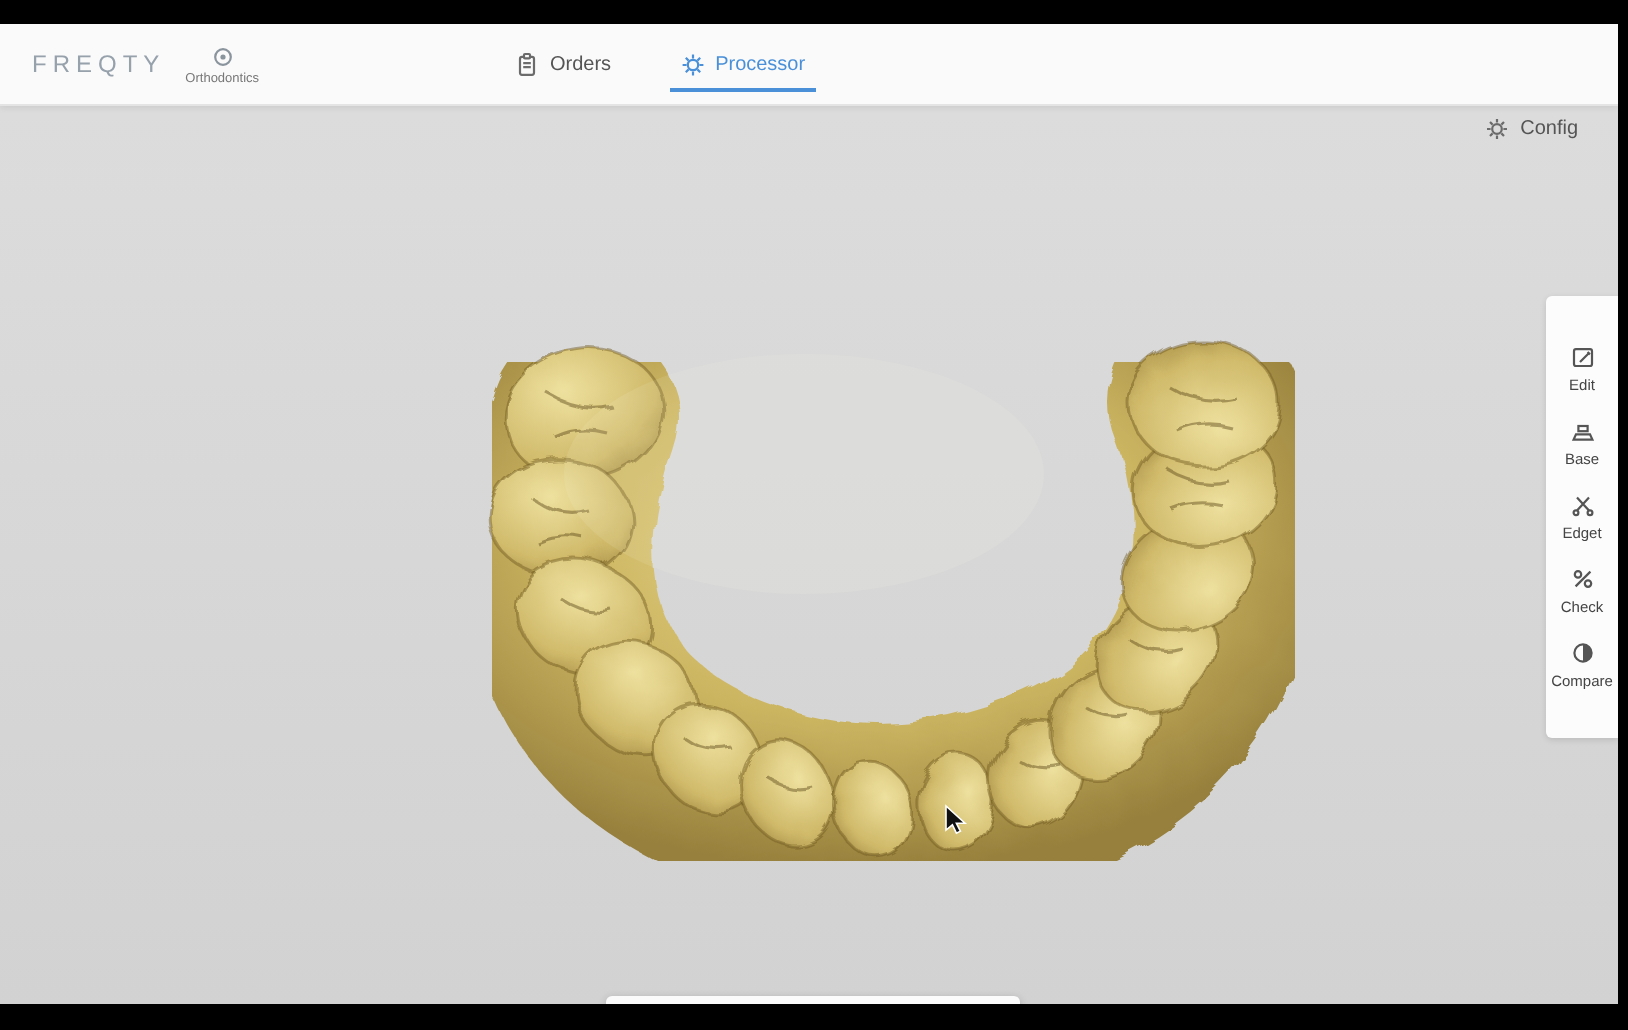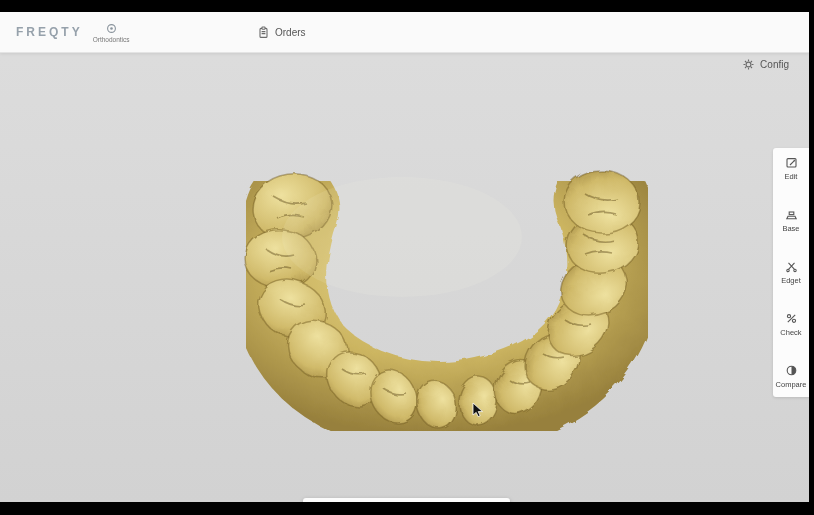--- a/index.html
+++ b/index.html
@@ -14,42 +14,42 @@
     position:absolute;left:0;top:12px;width:809px;height:490px;
     background:linear-gradient(#dddddd,#d2d2d2);
   }
   
   .header{
     position:absolute;left:0;top:0;width:809px;height:40px;
     background:#fafafa;border-bottom:1px solid #e4e4e4;
     box-shadow:0 1px 3px rgba(0,0,0,.08);
   }
   .logo-wrap{position:absolute;left:16px;top:0;height:40px;display:flex;align-items:center;gap:10px;}
-  .logo-text{font-size:12px;letter-spacing:3px;color:#96a1ab;font-weight:bold;}
+  .logo-text{font-size:12px;letter-spacing:3px;color:#96a1ab;font-weight:normal;}
   .logo-sub{display:flex;flex-direction:column;align-items:center;gap:1px;}
   .logo-sub .sub-label{font-size:6.5px;color:#777;}
   .nav{position:absolute;left:252px;top:0;height:40px;display:flex;align-items:center;gap:24px;}
   .nav-item{position:relative;display:flex;align-items:center;gap:5px;height:28px;padding:0 5px;cursor:pointer;}
   .nav-item .nav-label{font-size:10px;color:#555;}
   .nav-item.active .nav-label{color:#4a90d9;}
   .nav-underline{position:absolute;left:0;right:0;bottom:0;height:2px;background:#4a90d9;}
   .config-item{position:absolute;right:20px;top:0;height:40px;display:flex;align-items:center;gap:5px;cursor:pointer;margin-top:32px;}
   .config-item .nav-label{font-size:10px;color:#555;}
   .icon13{width:13px;height:13px;display:inline-block;line-height:0;}
   
   .viewport{position:absolute;left:0;top:40px;width:809px;height:450px;}
   .model-svg{position:absolute;left:222px;top:95px;}
   .cursor{position:absolute;left:472px;top:350px;line-height:0;}
   
   .side-toolbar{
     position:absolute;right:0;top:96px;width:36px;
     background:#fcfcfc;border-radius:3px 0 0 3px;
     box-shadow:0 1px 3px rgba(0,0,0,.12);
     display:flex;flex-direction:column;align-items:center;
-    padding:8px 0;gap:27px;
+    padding:24px 0;gap:12px;
   }
   .tool{display:flex;flex-direction:column;align-items:center;gap:3px;cursor:pointer;width:100%;}
   .tool .tlabel{font-size:7.5px;color:#444;}
   
   .bottom-panel{
     position:absolute;left:303px;top:446px;width:207px;height:38px;
     background:#fbfbfb;border-radius:3px;
     box-shadow:0 1px 4px rgba(0,0,0,.18);
     display:flex;
   }
@@ -83,20 +83,30 @@
     <div class="nav">
       <div class="nav-item">
         <span class="icon13">
           <svg width="13" height="13" viewBox="0 0 13 13" fill="none" stroke="#6b6b6b" stroke-width="1.1">
               <rect x="3" y="2.4" width="7" height="9" rx="1"></rect>
               <rect x="5" y="1" width="3" height="2.2" rx="0.5" fill="#fafafa"></rect>
               <path d="M4.6 5.6h3.8M4.6 7.6h3.8"></path>
             </svg>
         </span>
         <span class="nav-label">Orders</span>
+      </div>
+      <div class="nav-item active">
+        <span class="icon13">
+          <svg width="13" height="13" viewBox="0 0 13 13" fill="none" stroke="#4a90d9" stroke-width="1.1">
+              <circle cx="6.5" cy="6.5" r="2.6"></circle>
+              <path d="M6.5 1.3v2M6.5 9.7v2M1.3 6.5h2M9.7 6.5h2M2.9 2.9l1.4 1.4M10.1 2.9L8.7 4.3M2.9 10.1l1.4-1.4M10.1 10.1L8.7 8.7"></path>
+            </svg>
+        </span>
+        <span class="nav-label">Processor</span>
+        <div class="nav-underline"></div>
       </div>
     </div>
 
     <div class="config-item">
       <span class="icon13">
         <svg width="13" height="13" viewBox="0 0 13 13" fill="none" stroke="#6b6b6b" stroke-width="1.1">
             <circle cx="6.5" cy="6.5" r="2.4"></circle>
             <path d="M6.5 1.5v1.8M6.5 9.7v1.8M1.5 6.5h1.8M9.7 6.5h1.8M3 3l1.3 1.3M10 3L8.7 4.3M3 10l1.3-1.3M10 10L8.7 8.7"></path>
           </svg>
       </span>

